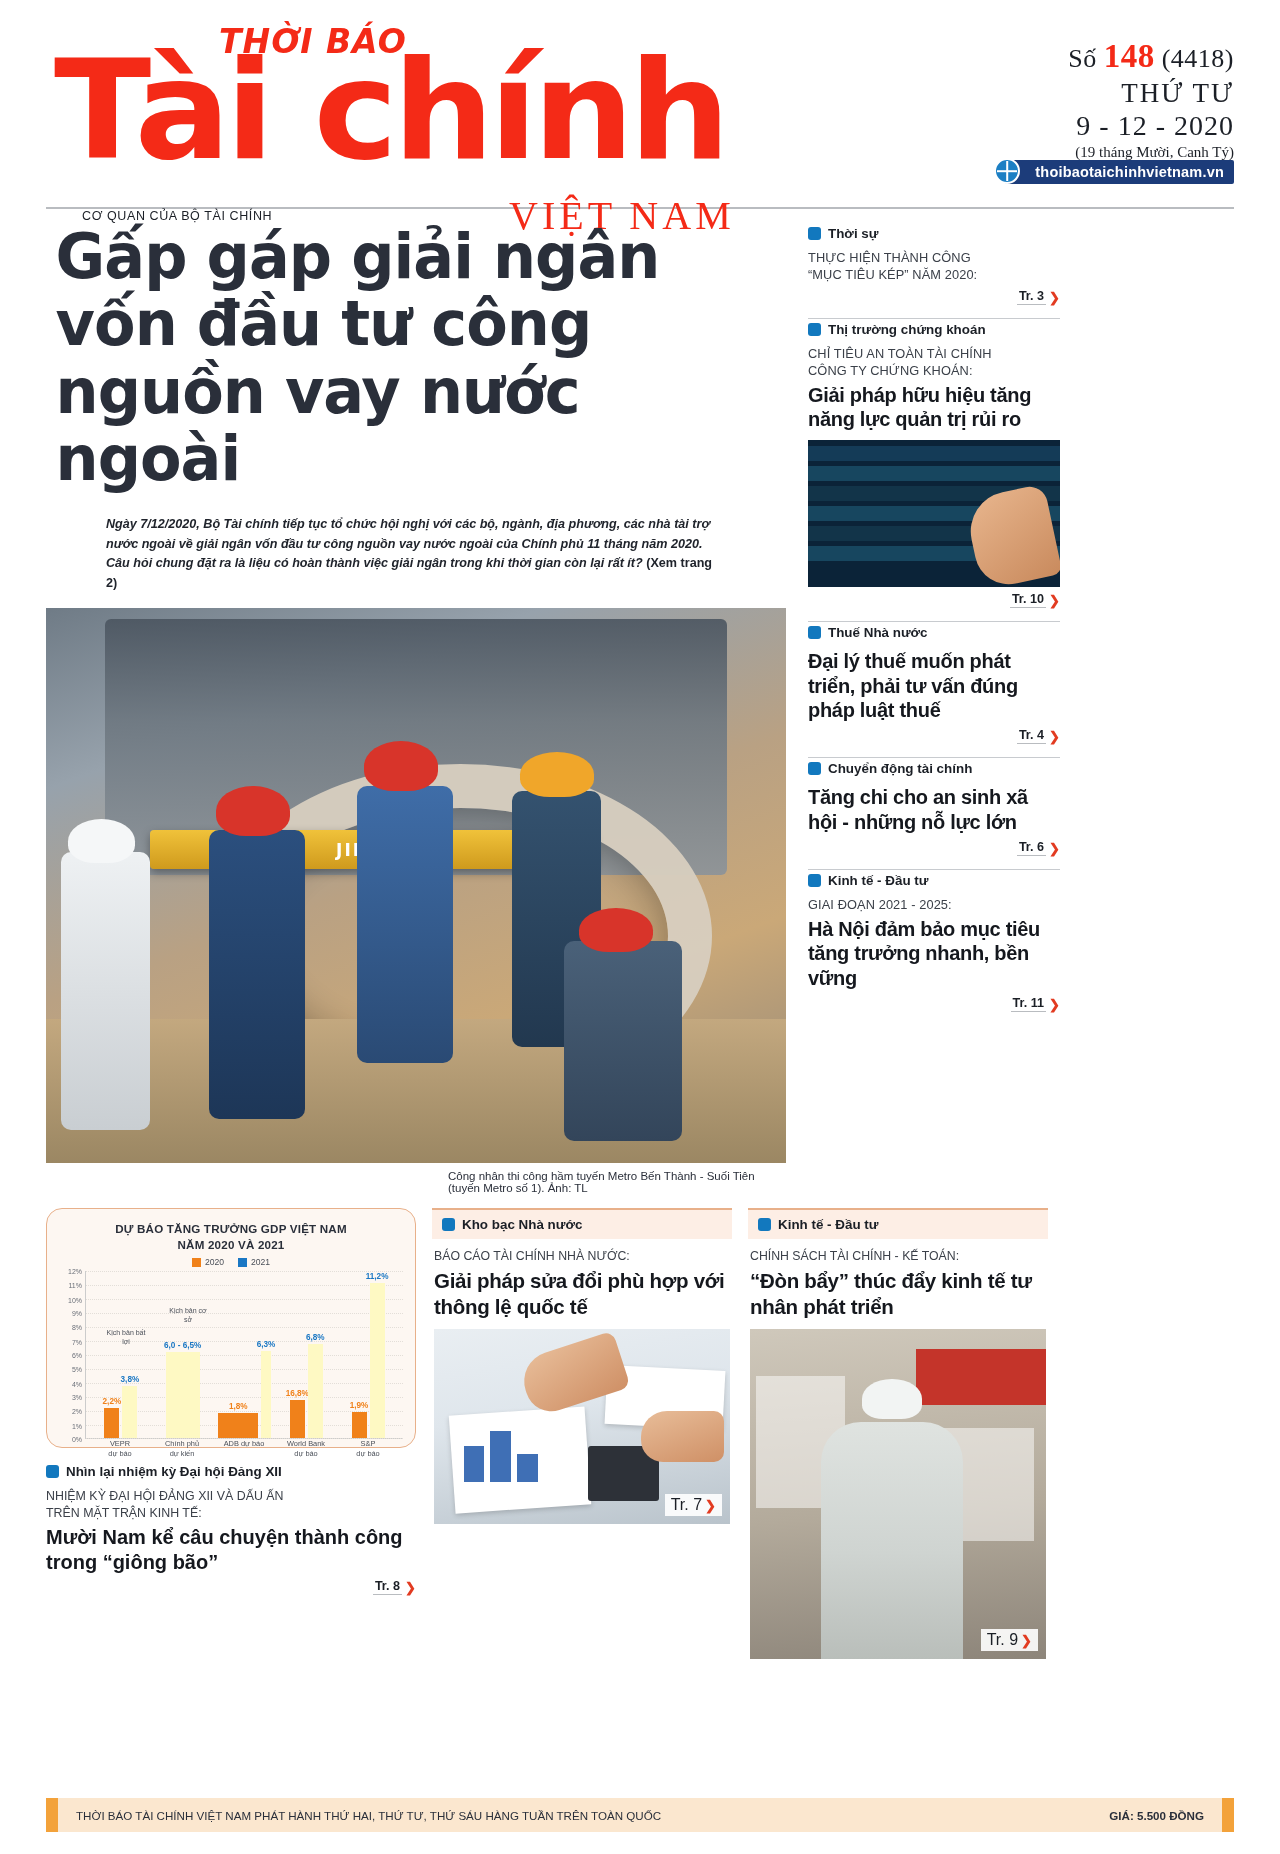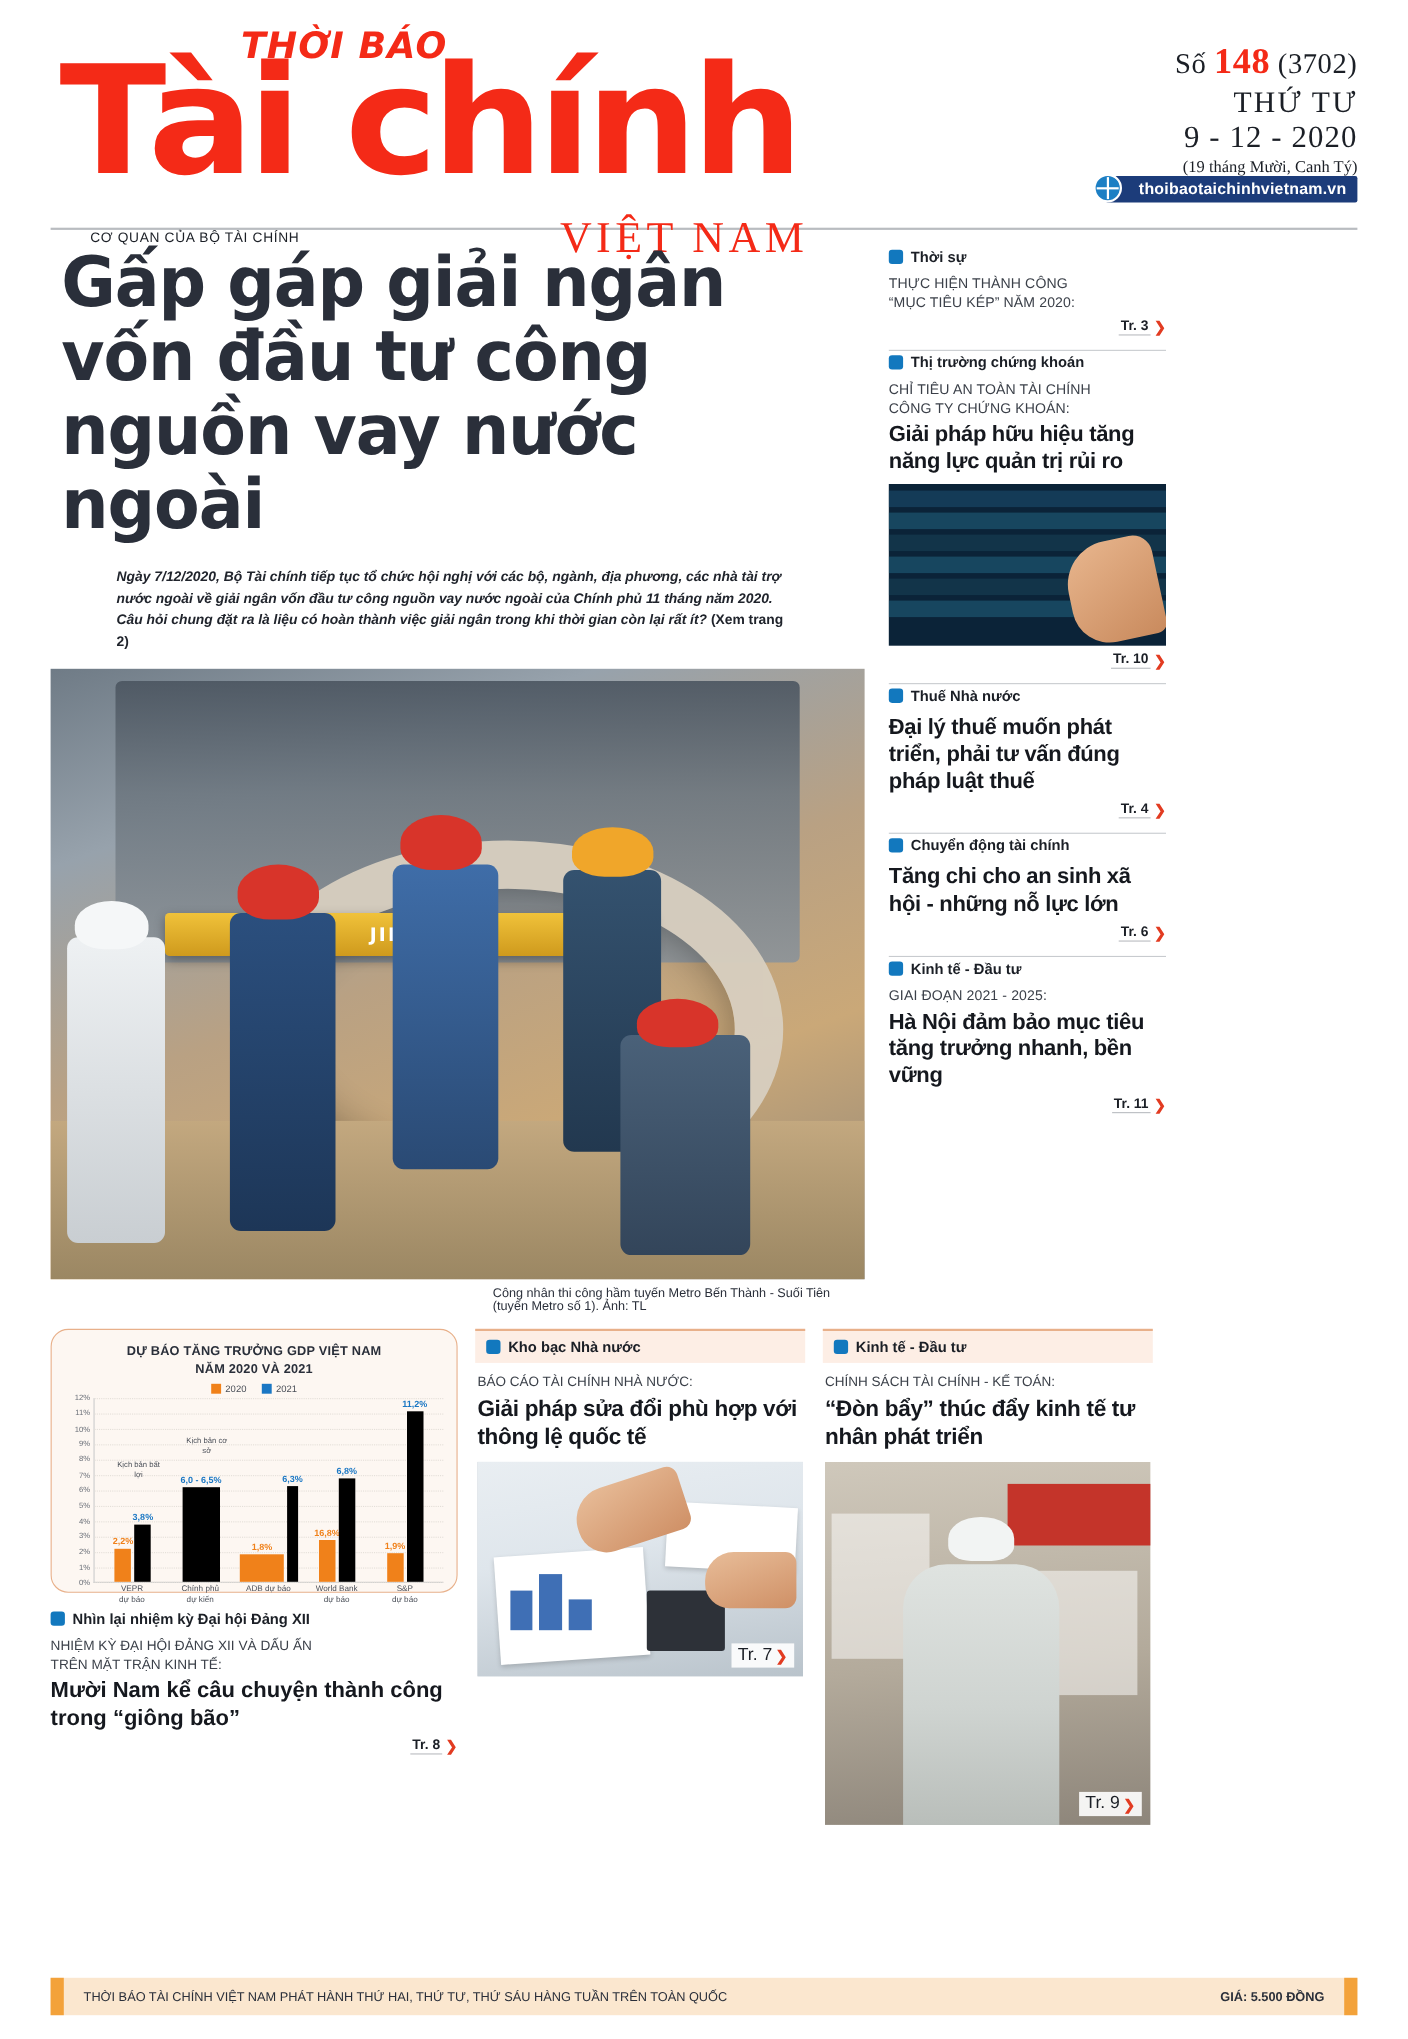--- a/index.html
+++ b/index.html
@@ -200,21 +200,21 @@
   }
   .gridline { position:absolute; left:0; width:100%; border-top:1px dotted #e3ded8; }
   .grp { position:relative; width:17%; height:100%; display:flex; align-items:flex-end; justify-content:center; gap:3px; }
   .bar { width:15px; position:relative; }
   .bar .val {
     position:absolute; left:50%; transform:translateX(-50%);
     bottom:100%; margin-bottom:2px; font-size:8.2px; font-weight:bold; white-space:nowrap;
   }
   .bar.b2020 { background:#f0811a; }
   .bar.b2020 .val { color:#f0811a; }
-  .bar.b2021 { background:#000000; }
+  .bar.b2021 { background:#fef9c3; }
   .bar.b2021 .val { color:#1a77c4; }
   .bar.wide { width:34px; }
   .x-labels { display:flex; justify-content:space-around; margin-left:26px; padding:0 4px; }
   .x-lab { width:17%; text-align:center; font-size:7.4px; color:#4a4f58; line-height:1.3; }
   .note {
     position:absolute; font-size:7px; color:#4a4f58; text-align:center; line-height:1.25;
   }
 
   .lower-headline-block { margin-top:16px; }
   .lower-title {
@@ -286,21 +286,21 @@
       <div class="thoibao">THỜI BÁO</div>
       <div class="logo-main">Tài chính</div>
       <div class="vietnam">VIỆT NAM</div>
       <div class="tagline">CƠ QUAN CỦA BỘ TÀI CHÍNH</div>
     </div>
 
     <div class="mh-right">
       <div class="issue-line">
         <span>Số</span>
         <span class="num">148</span>
-        <span>(3702)</span>
+        <span>(4418)</span>
       </div>
       <div class="weekday">THỨ TƯ</div>
       <div class="date">9 - 12 - 2020</div>
       <div class="lunar">(19 tháng Mười, Canh Tý)</div>
       <div class="year-no">NĂM THỨ 28</div>
     </div>
 
     <div class="url-bar">
       <span class="globe"></span>
       <span>thoibaotaichinhvietnam.vn</span>

